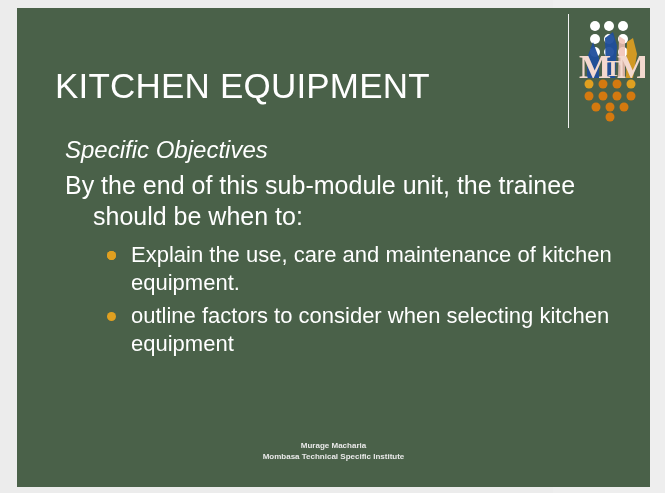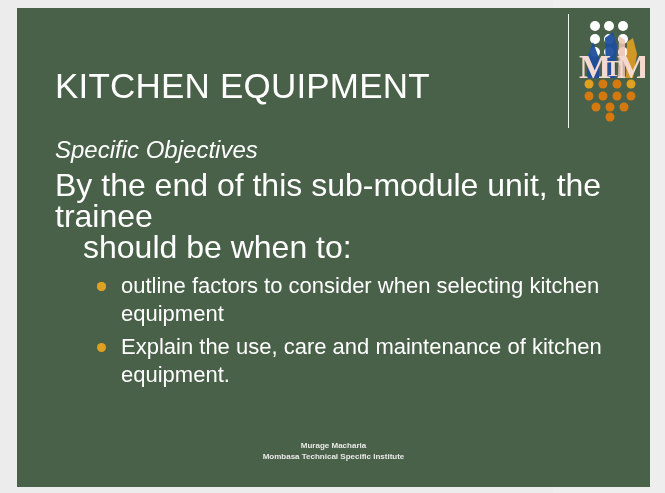--- a/index.html
+++ b/index.html
@@ -60,34 +60,34 @@
     left: 558px;
     top: 4px;
     width: 70px;
     height: 110px;
   }
   #logo svg { display: block; }
 
   
   #body-block {
     position: absolute;
-    left: 38px;
+    left: 48px;
     top: 125px;
     width: 578px;
   }
   #subhead {
     font-size: 24px;
     line-height: 33px;
     font-style: italic;
     color: #ffffff;
     margin: 0 0 4px 0;
     font-weight: normal;
   }
   #lead {
-    font-size: 32px;
+    font-size: 25px;
     line-height: 31px;
     color: #ffffff;
     margin: 0;
     padding-left: 0;
     text-indent: 0;
   }
   #lead .cont { display: block; padding-left: 28px; }
 
   #objectives {
     list-style: none;
@@ -188,25 +188,25 @@
         <span>By the end of this sub-module unit, the trainee</span>
         <span class="cont">should be when to:</span>
       </div>
 
       <ul id="objectives">
         <li>
           <span class="bullet"></span>
         </li>
         <li>
           <span class="bullet"></span>
-          <span>outline factors to consider when selecting kitchen equipment</span>
+          <span>Explain the use, care and maintenance of kitchen equipment.</span>
         </li>
         <li>
           <span class="bullet"></span>
-          <span>Explain the use, care and maintenance of kitchen equipment.</span>
+          <span>outline factors to consider when selecting kitchen equipment</span>
         </li>
       </ul>
     </div>
 
     <div id="footer">
       <span class="line">Murage Macharia</span>
       <span class="line">Mombasa Technical Specific Institute</span>
     </div>
 
   </div>

